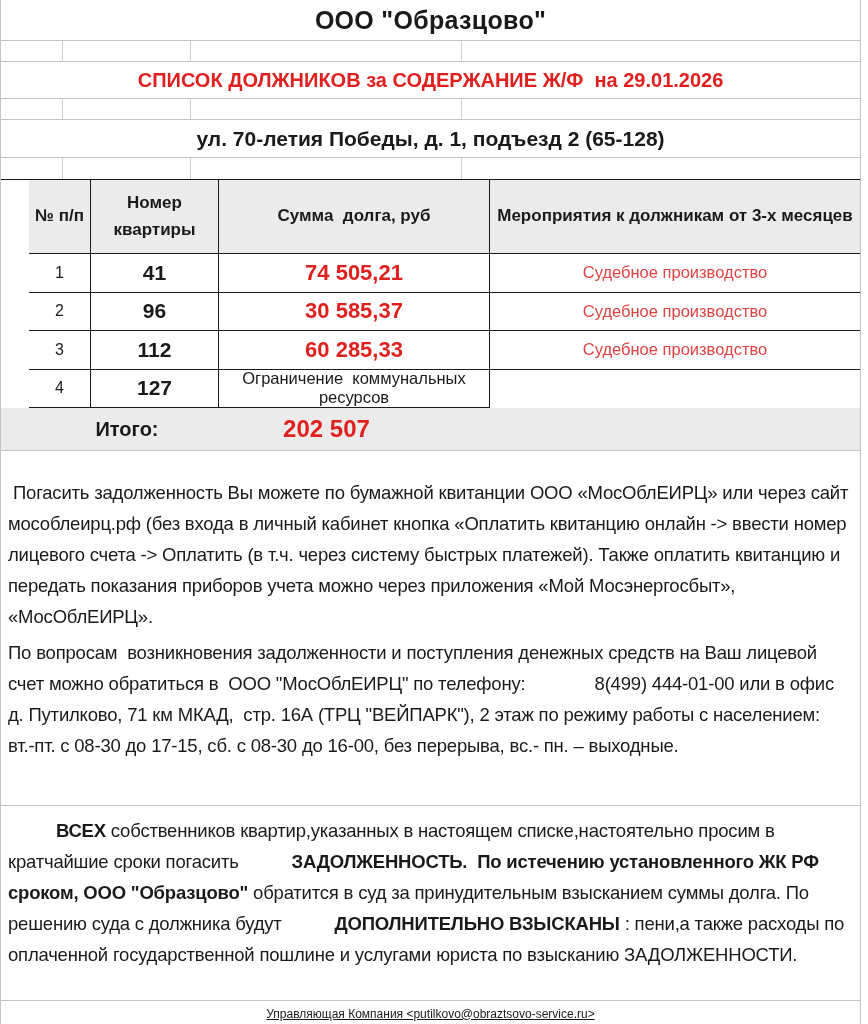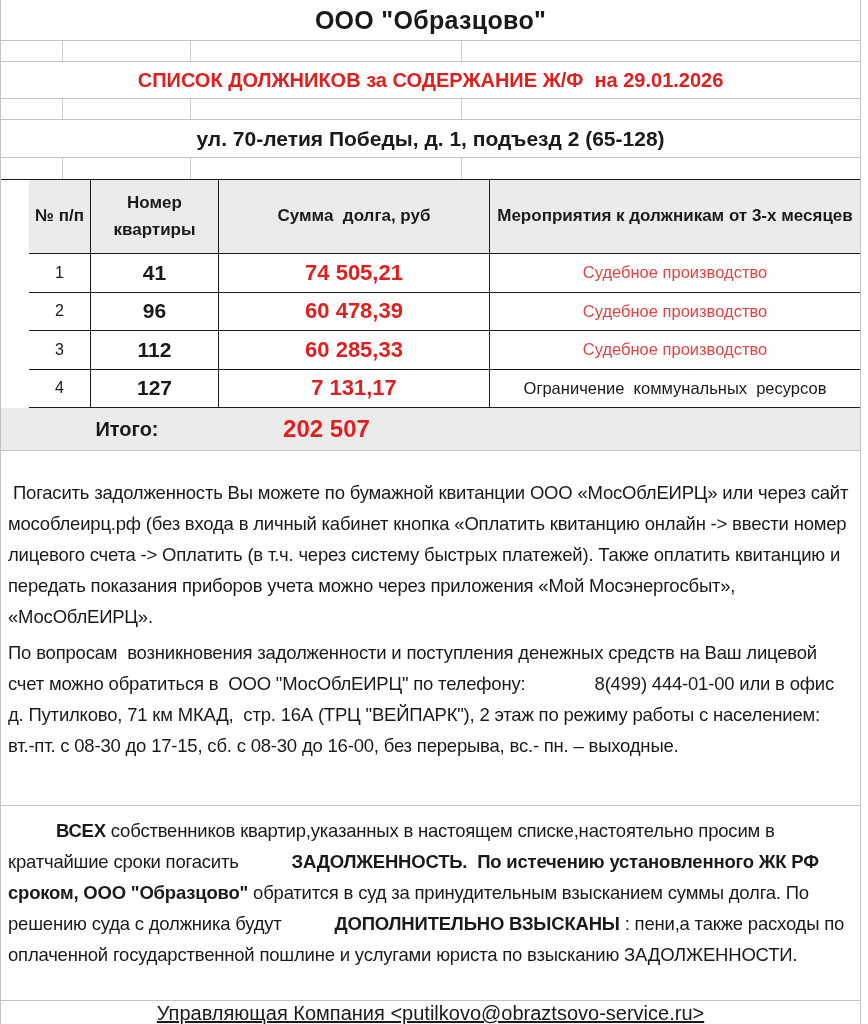--- a/index.html
+++ b/index.html
@@ -64,21 +64,21 @@
     padding:5px 10px 0 7px;
     font-size:18.5px;line-height:31px;letter-spacing:-0.2px;
     white-space:pre-wrap;text-align:left;
   }
   .info-block{height:334px;border-bottom:1px solid var(--grid-gray);margin-top:21px;}
   .warn-block{height:195px;border-bottom:1px solid var(--grid-gray);padding-top:9px;}
   .warn-block b{font-weight:bold;margin-left:48px;}
 
   .footer-row{height:26px;border-bottom:1px solid var(--grid-gray);}
   .footer-row:last-child{border-bottom:none;}
-  .footer-text{font-size:20px;text-decoration:underline;white-space:pre-wrap;}
+  .footer-text{font-size:12px;text-decoration:underline;white-space:pre-wrap;}
 </style>
 </head>
 <body>
 
 <div class="sheet">
 
   <div class="row title-row hline">
     <div class="title">ООО "Образцово"</div>
   </div>
 
@@ -122,35 +122,34 @@
     <div class="cells trow">
       <div class="cell c-idx">1</div>
       <div class="cell c-flat">41</div>
       <div class="cell c-debt">74 505,21</div>
       <div class="cell c-act red">Судебное производство</div>
     </div>
 
     <div class="cells trow">
       <div class="cell c-idx">2</div>
       <div class="cell c-flat">96</div>
-      <div class="cell c-debt">60 478,39</div>
+      <div class="cell c-debt">30 585,37</div>
       <div class="cell c-act red">Судебное производство</div>
     </div>
 
     <div class="cells trow">
       <div class="cell c-idx">3</div>
       <div class="cell c-flat">112</div>
       <div class="cell c-debt">60 285,33</div>
       <div class="cell c-act red">Судебное производство</div>
     </div>
 
     <div class="cells trow">
       <div class="cell c-idx">4</div>
       <div class="cell c-flat">127</div>
-      <div class="cell c-debt">7 131,17</div>
       <div class="cell c-act">Ограничение  коммунальных  ресурсов</div>
     </div>
   </div>
 
   <div class="total-row">
     <div class="total-label">Итого:</div>
     <div class="total-value">202 507</div>
   </div>
 
   <div class="info-block">

